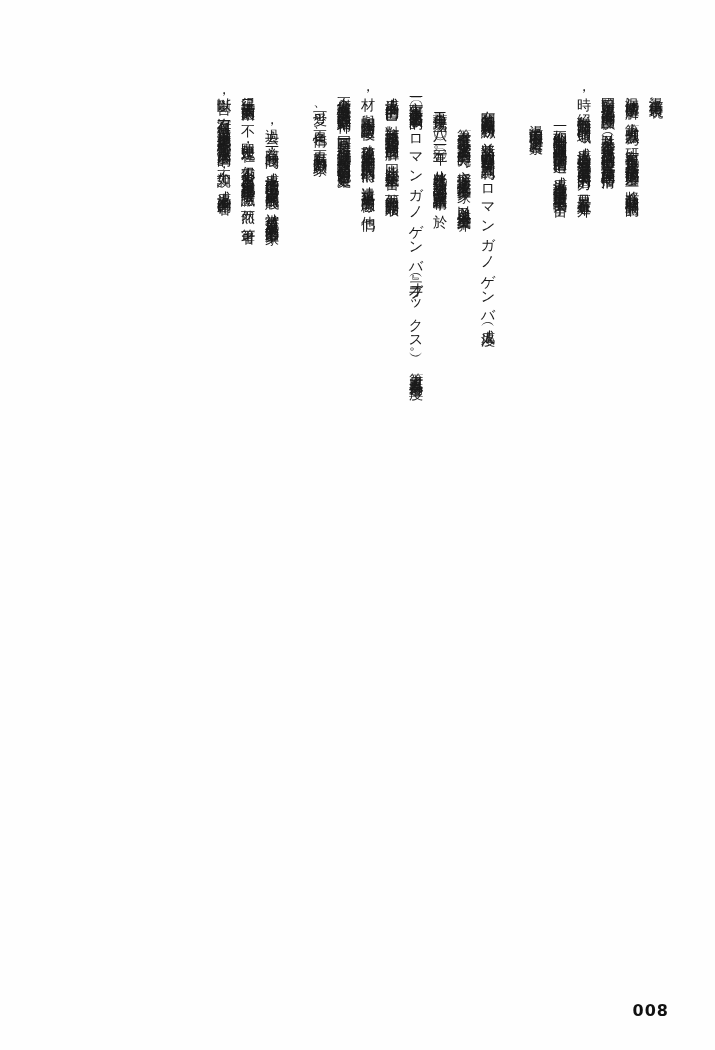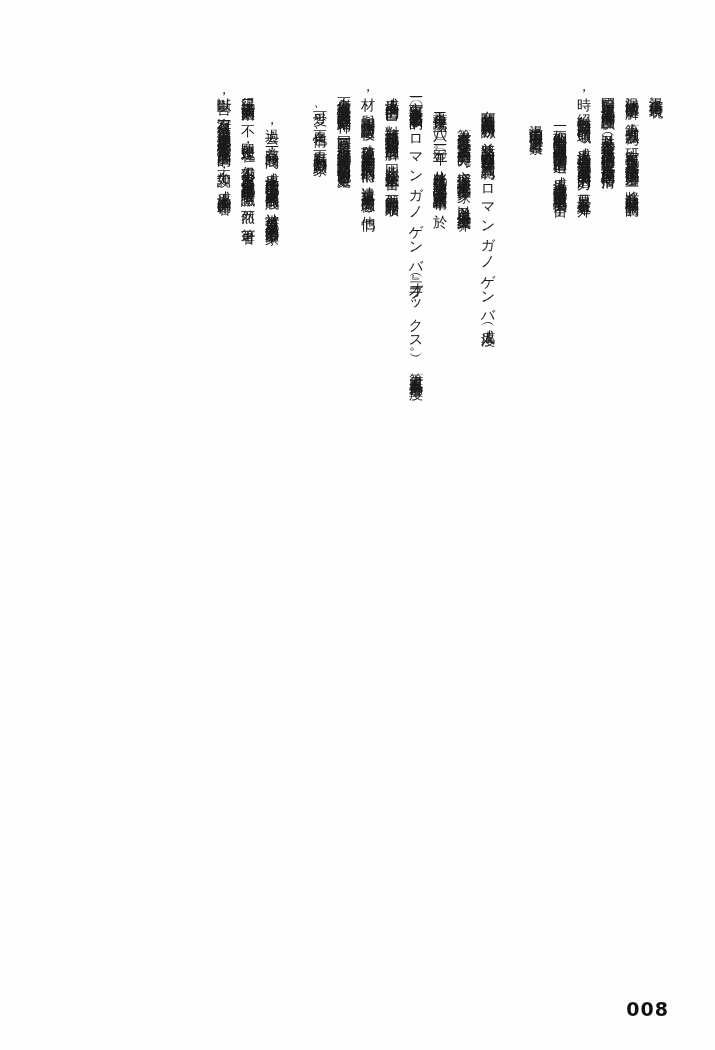--- a/index.html
+++ b/index.html
@@ -54,21 +54,21 @@
   }
   .col.indent2 {
     padding-top: 14px;
     height: calc(100% - 14px);
   }
   .page-number {
     position: absolute;
     right: 46px;
     bottom: 30px;
     font-family: "DejaVu Sans", "Liberation Sans", sans-serif;
-    font-size: 19px;
+    font-size: 16px;
     font-weight: 700;
     letter-spacing: 1px;
     color: #111;
   }
 </style>
 </head>
 <body>
 
 <div class="page">
   <div class="text-body">

